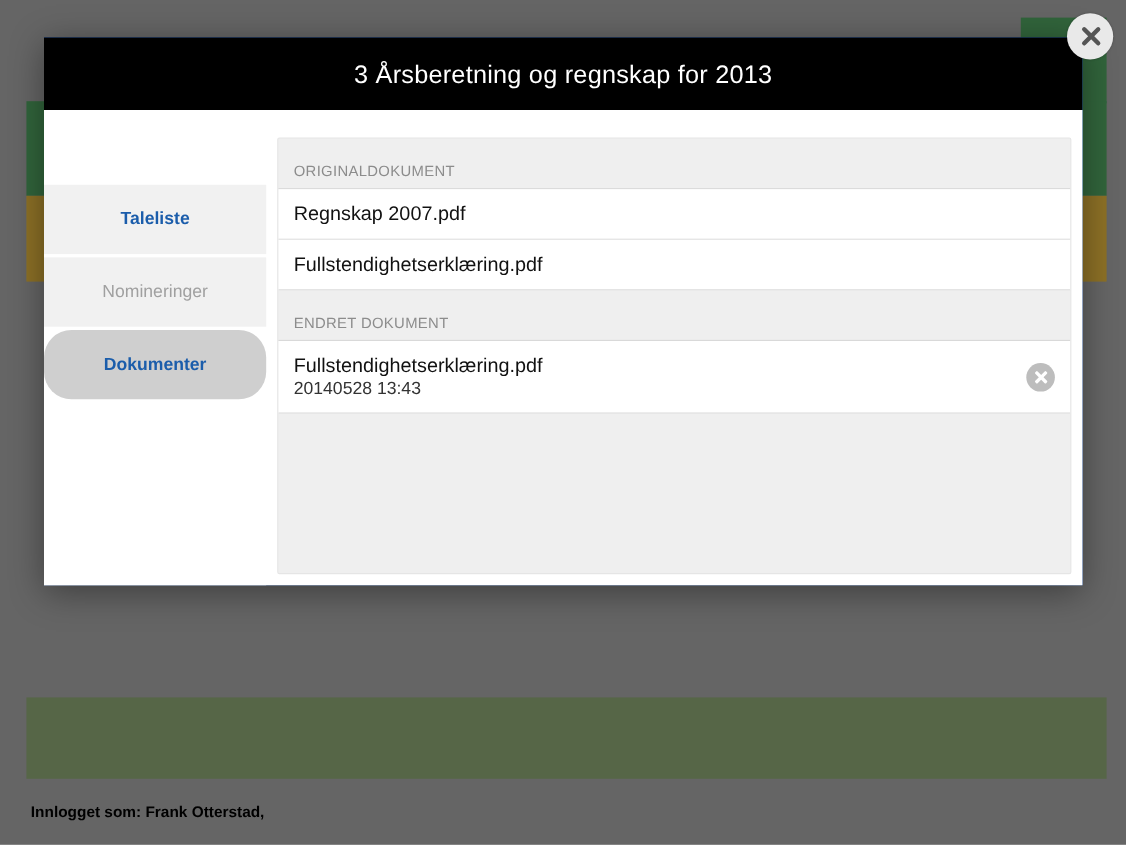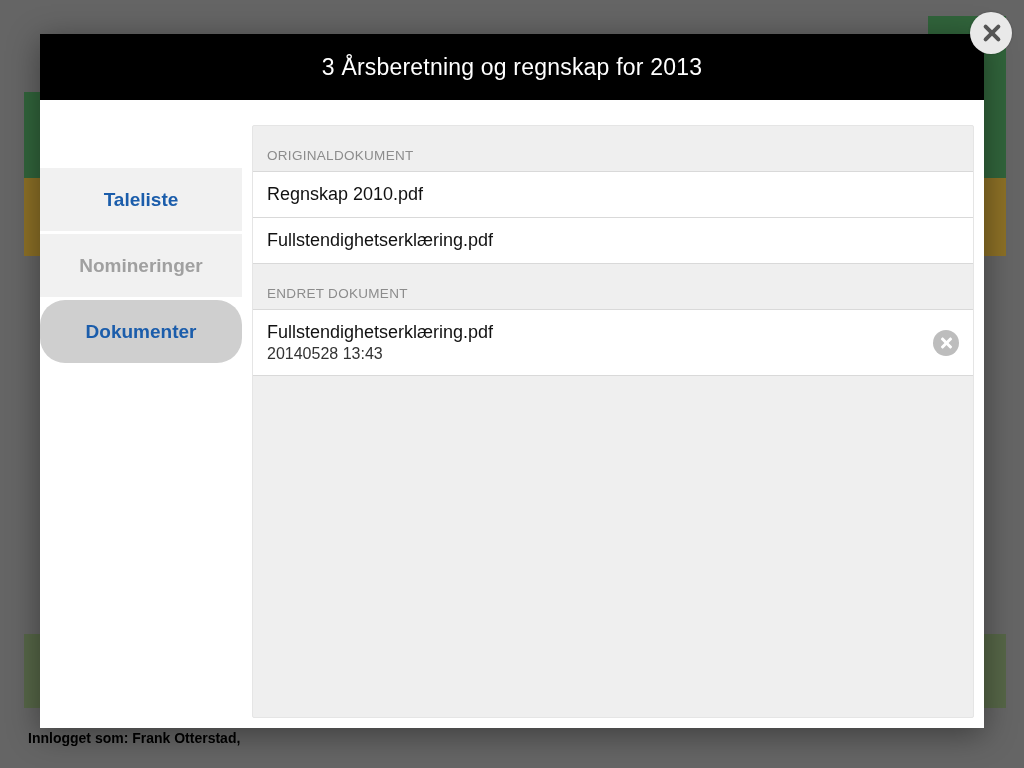--- a/index.html
+++ b/index.html
@@ -7,34 +7,34 @@
   body { background: #8d8d8d; position: relative; }
 
   
   .bg-green-top { position: absolute; left: 24px; right: 18px; top: 92px; height: 86px; background: #198a30; }
   .bg-yellow { position: absolute; left: 24px; right: 18px; top: 178px; height: 78px; background: #e2a500; }
   .bg-green-bot { position: absolute; left: 24px; right: 18px; top: 634px; height: 74px; background: #6b8e4a; }
   .bg-accent { position: absolute; right: 18px; top: 16px; width: 78px; height: 78px; background: #198a30; }
 
   .overlay { position: absolute; inset: 0; background: rgba(70,70,70,0.55); }
 
-  .modal { position: absolute; left: 40px; top: 34px; width: 944px; height: 694px; background: #3b82f6; box-shadow: 0 6px 30px rgba(0,0,0,.4); display: flex; flex-direction: column; }
+  .modal { position: absolute; left: 40px; top: 34px; width: 944px; height: 498px; background: #3b82f6; box-shadow: 0 6px 30px rgba(0,0,0,.4); display: flex; flex-direction: column; }
   .modal-header { height: 66px; background: #000; color: #fff; display: flex; align-items: center; justify-content: center; font-size: 23px; font-weight: 400; letter-spacing: .2px; }
 
   .close-btn { position: absolute; right: 12px; top: 12px; width: 42px; height: 42px; border-radius: 50%; background: #e9e9e9; display: flex; align-items: center; justify-content: center; cursor: pointer; box-shadow: 0 0 2px rgba(0,0,0,.3); }
   .close-btn span { position: relative; width: 20px; height: 20px; }
   .close-btn span::before, .close-btn span::after { content: ""; position: absolute; left: 9px; top: -1px; width: 4px; height: 22px; background: #555; border-radius: 2px; }
   .close-btn span::before { transform: rotate(45deg); }
   .close-btn span::after  { transform: rotate(-45deg); }
 
   .modal-body { flex: 1; display: flex; background: #fff; }
 
   .sidebar { width: 202px; padding-top: 68px; background: #fff; }
-  .tab { height: 63px; margin-bottom: 3px; background: #f1f1f1; color: #1b5dab; display: flex; align-items: center; justify-content: center; font-size: 19px; font-weight: 600; cursor: pointer; }
-  .tab.disabled { color: #a0a0a0; font-weight: 700; }
+  .tab { height: 63px; margin-bottom: 3px; background: #f1f1f1; color: #1b5dab; display: flex; align-items: center; justify-content: center; font-size: 16px; font-weight: 600; cursor: pointer; }
+  .tab.disabled { color: #a0a0a0; font-weight: 400; }
   .tab.active { background: #cfcfcf; border-radius: 25px; }
 
   .content { flex: 1; padding: 25px 10px 10px 10px; display: flex; flex-direction: column; }
   .doclist { flex: 1; background: #efefef; border: 1px solid #e5e5e5; border-radius: 2px; overflow: hidden; }
 
   .section-head { padding: 22px 14px 8px 14px; color: #8c8c8c; font-size: 13.5px; letter-spacing: .3px; border-bottom: 1px solid #d9d9d9; }
 
   .row { background: #fff; padding: 12px 14px; border-bottom: 1px solid #d9d9d9; display: flex; align-items: center; justify-content: space-between; }
   .row .fname { font-size: 18px; color: #111; }
   .row .ts { font-size: 16px; color: #333; margin-top: 2px; }
@@ -74,21 +74,21 @@
       </div>
     </div>
 
     <div class="content">
       <div class="doclist">
 
         <div class="section-head">ORIGINALDOKUMENT</div>
 
         <div class="row">
           <div>
-            <div class="fname">Regnskap 2010.pdf</div>
+            <div class="fname">Regnskap 2007.pdf</div>
           </div>
         </div>
 
         <div class="row">
           <div>
             <div class="fname">Fullstendighetserklæring.pdf</div>
           </div>
         </div>
 
         <div class="section-head">ENDRET DOKUMENT</div>

